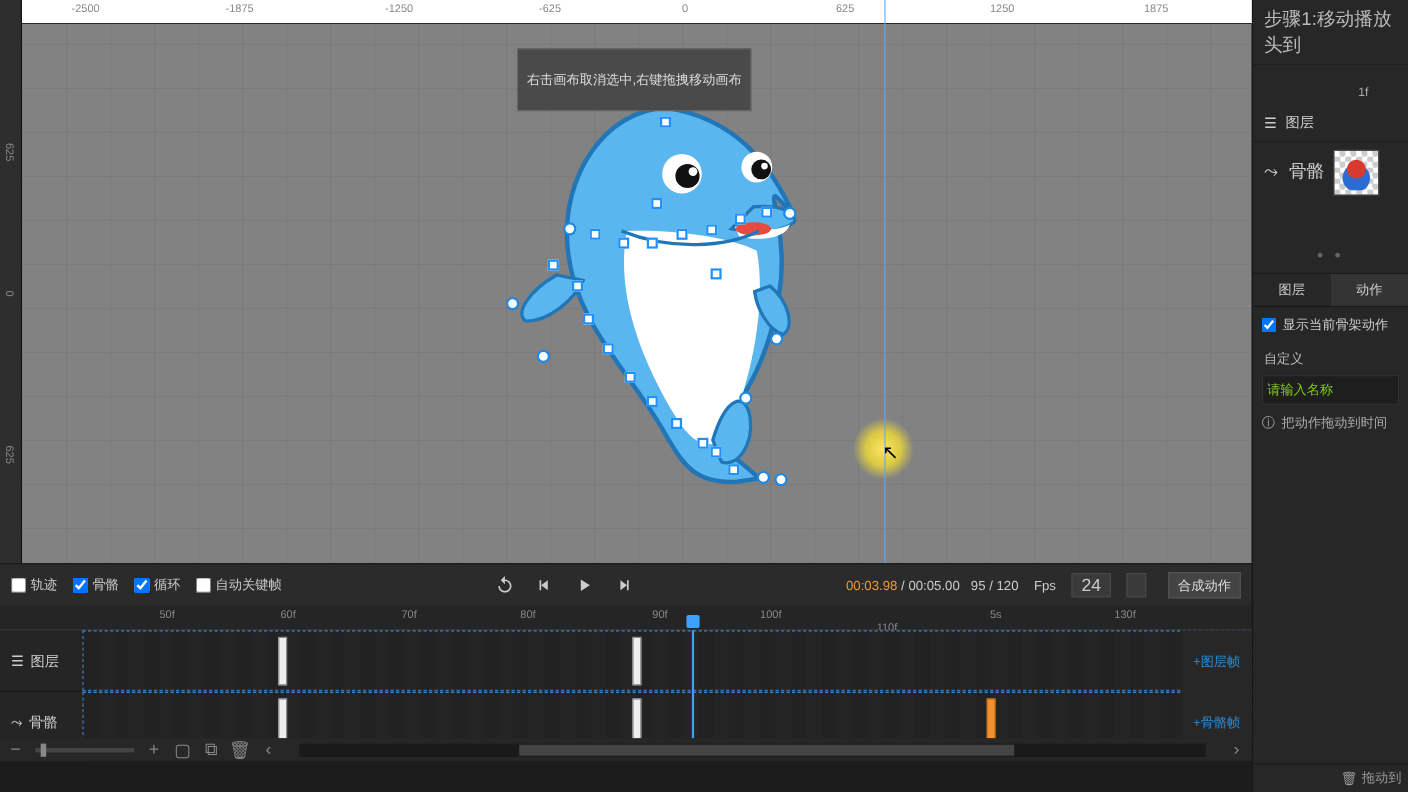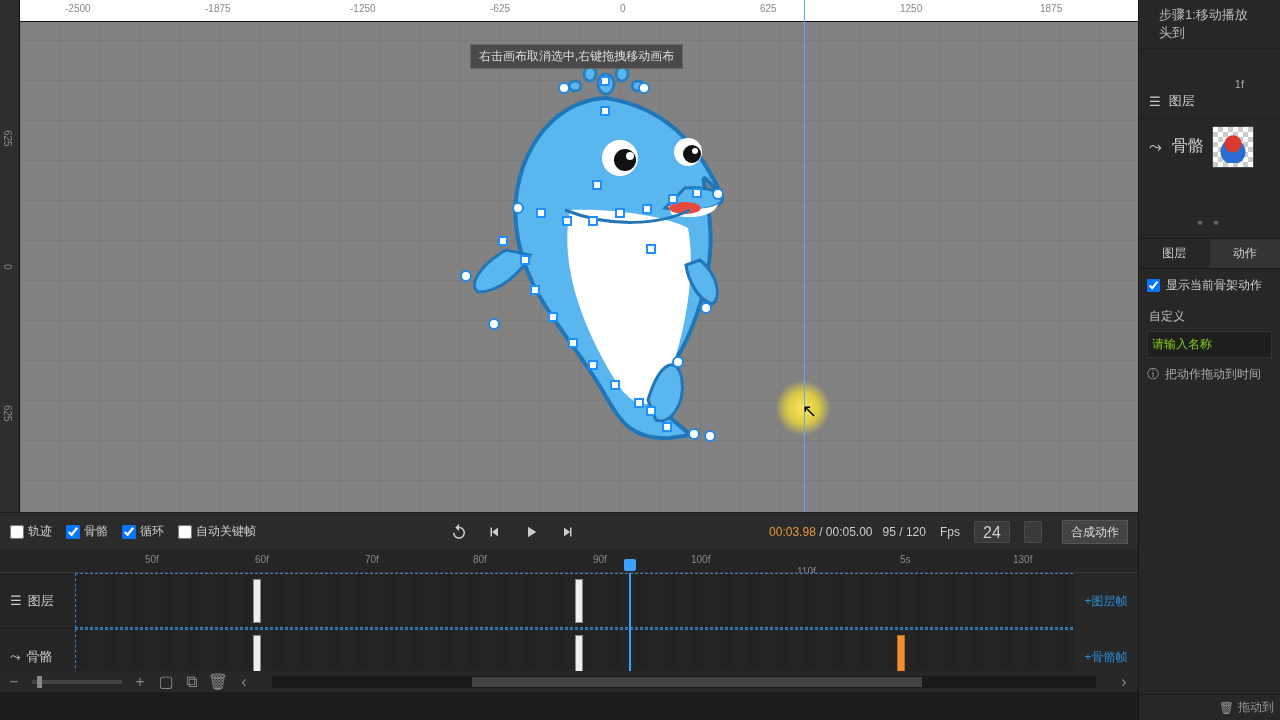--- a/index.html
+++ b/index.html
@@ -8,21 +8,21 @@
 
 .canvas-area { position: absolute; left: 20px; top: 0; width: 1118px; height: 512px; background: #828282; overflow: hidden; }
 .canvas-area::before { content:""; position:absolute; inset:0; background:
   repeating-linear-gradient(to right, rgba(0,0,0,0.05) 0 1px, transparent 1px 40px),
   repeating-linear-gradient(to bottom, rgba(0,0,0,0.05) 0 1px, transparent 1px 40px); }
 .ruler-h { position:absolute; left:20px; top:0; height:22px; width:1118px; background:#ffffff; border-bottom:1px solid #111; z-index:5; }
 .ruler-h span { position:absolute; top:3px; font-size:10px; color:#888; }
 .ruler-v { position:absolute; left:0; top:0; width:20px; height:512px; background:#2e2e2e; border-right:1px solid #111; }
 .ruler-v span { position:absolute; left:2px; font-size:10px; color:#888; writing-mode:vertical-lr; }
 .playhead-ruler { position:absolute; top:0; bottom:0; width:1px; background:#5da6ff; left:784px; z-index:6; }
-.hint-bar { position:absolute; top:44px; left:450px; background:#4a4a4a; border:1px solid #666; color:#ddd; font-size:12px; padding:3px 8px; z-index:10; }
+.hint-bar { position:absolute; top:44px; left:450px; background:#4a4a4a; border:1px solid #666; color:#ddd; font-size:12px; padding:19px 8px; z-index:10; }
 
 
 .character { position:absolute; left:440px; top:60px; width:280px; height:400px; z-index:3; }
 .node { position:absolute; width:10px; height:10px; border:2px solid #1e90ff; background:#fff; }
 .joint { position:absolute; width:12px; height:12px; border-radius:50%; border:2px solid #1e88e5; background:#fff; }
 .highlight { position:absolute; left:755px; top:380px; width:56px; height:56px; border-radius:50%; background:radial-gradient(circle,#ffe65c 0%,#d9c945 40%,rgba(217,201,69,0) 70%); z-index:4; }
 .cursor-fake { position:absolute; left:782px; top:400px; z-index:9; font-size:18px; color:#000; }
 
 
 .play-bar { position:absolute; left:0; top:512px; width:1138px; height:38px; background:#2b2b2b; display:flex; align-items:center; padding:0 10px; border-top:1px solid #1a1a1a; gap:14px; }
@@ -57,21 +57,21 @@
 .tl-bottom { position:absolute; left:0; bottom:0; right:0; height:21px; background:#272727; display:flex; align-items:center; padding:0 6px; gap:10px; }
 .tl-bottom .ic { width:16px; height:16px; color:#888; display:flex; align-items:center; justify-content:center; }
 .zoom-track { flex:0 0 90px; height:4px; background:#444; position:relative; }
 .zoom-track .z-handle { position:absolute; left:5px; top:-4px; width:5px; height:12px; background:#888; }
 .hscroll { flex:1; height:12px; background:#1a1a1a; position:relative; margin:0 10px; }
 .hscroll .thumb { position:absolute; left:200px; width:450px; top:1px; bottom:1px; background:#444; }
 
 
 .right-panel { position:absolute; right:0; top:0; width:142px; height:720px; background:#272727; border-left:1px solid #161616; overflow:hidden; }
 .rp-title { padding:6px 10px; font-size:13px; border-bottom:1px solid #1c1c1c; }
-.rp-step { padding:6px 20px; font-size:13px; color:#bbb; }
+.rp-step { padding:6px 10px; font-size:17px; color:#bbb; }
 .rp-row { display:flex; align-items:center; height:36px; border-top:1px solid #1e1e1e; padding-left:4px; gap:4px; }
 .rp-row.tall { height:56px; }
 .rp-num { position:absolute; right:36px; top:78px; font-size:11px; color:#aaa; }
 .rp-label { display:flex; align-items:center; gap:8px; padding:8px 10px; font-size:13px; }
 .thumb-img { width:42px; height:42px; background:
   repeating-conic-gradient(#ccc 0 25%, #fff 0 50%) 0 0/10px 10px; border:1px solid #444; margin-left:4px; position:relative; }
 .thumb-img::after { content:""; position:absolute; inset:4px; background:
   radial-gradient(circle at 50% 40%,#d93a2f 0 8px,transparent 9px),
   radial-gradient(circle at 50% 65%,#2a6bd4 0 12px,transparent 13px); }
 .rp-dots { text-align:center; color:#666; padding:40px 0 6px; letter-spacing:3px; }

